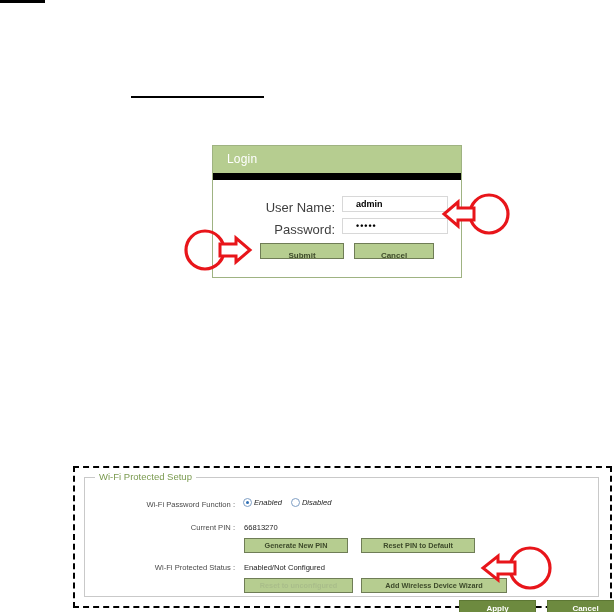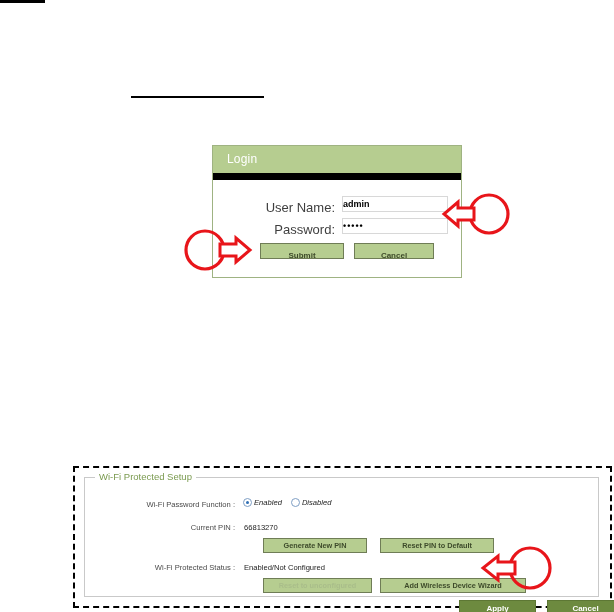--- a/index.html
+++ b/index.html
@@ -93,21 +93,21 @@
     top: 0;
     width: 106px;
     height: 16px;
     border: 1px solid #d8d8d8;
     box-sizing: border-box;
     background: #fff;
     font-family: "Liberation Sans", sans-serif;
     font-size: 9px;
     font-weight: bold;
     color: #000;
-    padding: 0 0;
+    padding: 0 13px;
     line-height: 14px;
   }
   .pw-dots {
     letter-spacing: 1px;
     font-size: 9px;
   }
 
   .login-buttons {
     position: absolute;
     top: 63px;
@@ -231,21 +231,20 @@
     font-size: 7.3px;
     font-weight: bold;
     color: #3d4a2a;
     background: #b6cd90;
     border: 1px solid #6f7d56;
     box-sizing: border-box;
     text-align: center;
     height: 15px;
     cursor: pointer;
     padding: 0;
-    margin-left: 19px;
   }
   .wps-btn.disabled {
     color: #a9bd8a;
     cursor: default;
   }
 
   .bottom-btn {
     position: absolute;
     font-family: "Liberation Sans", sans-serif;
     font-size: 8px;

